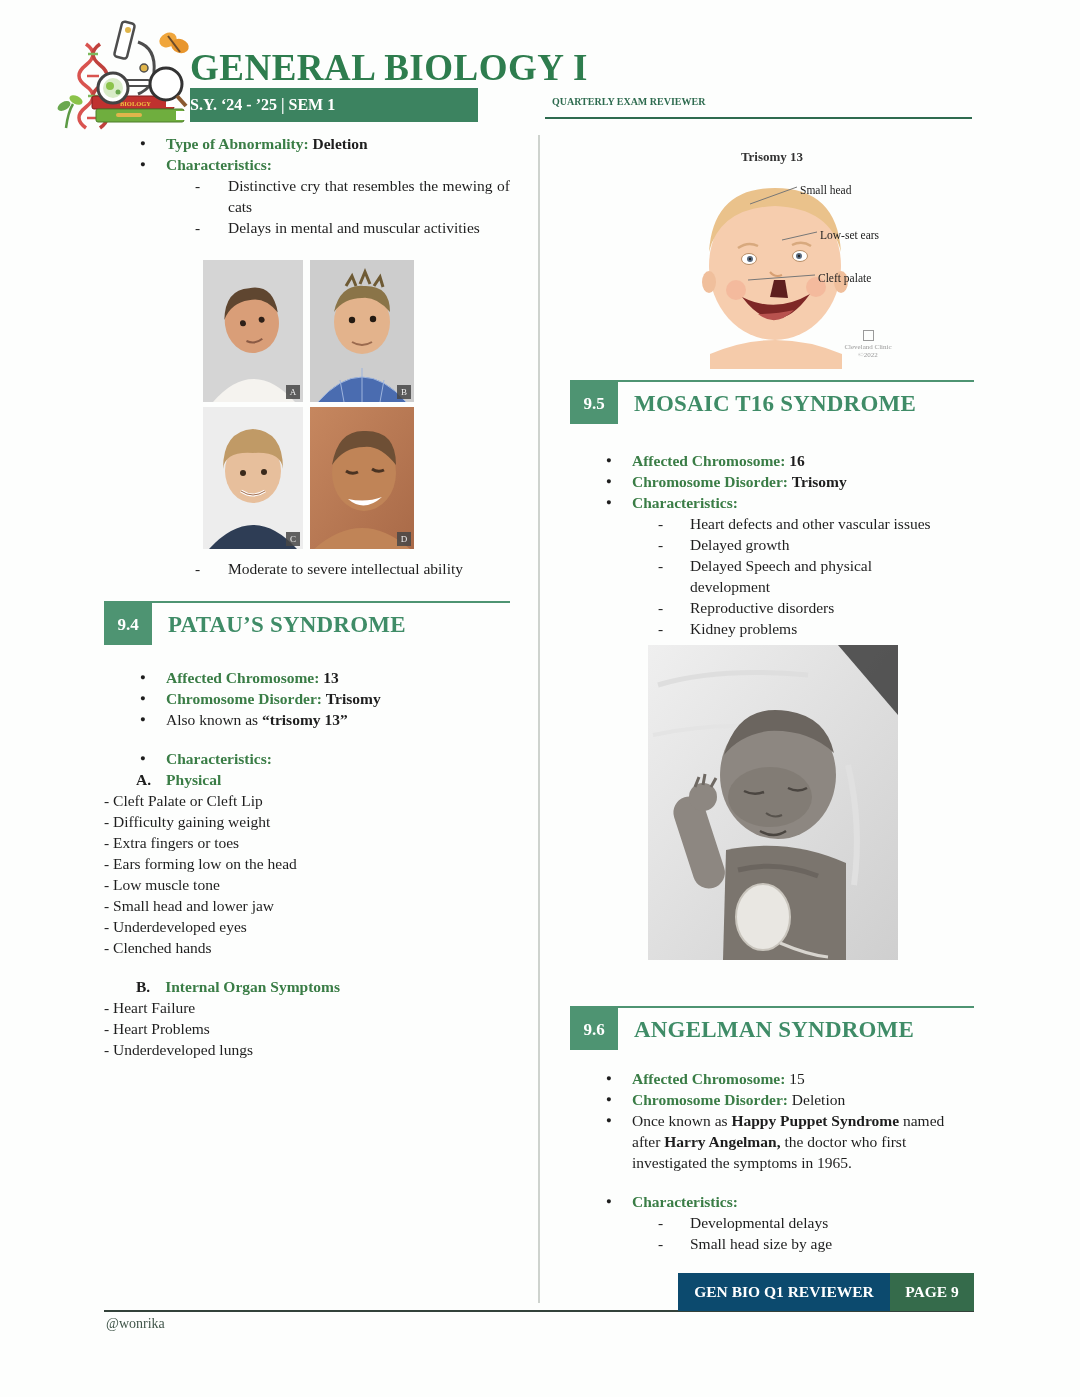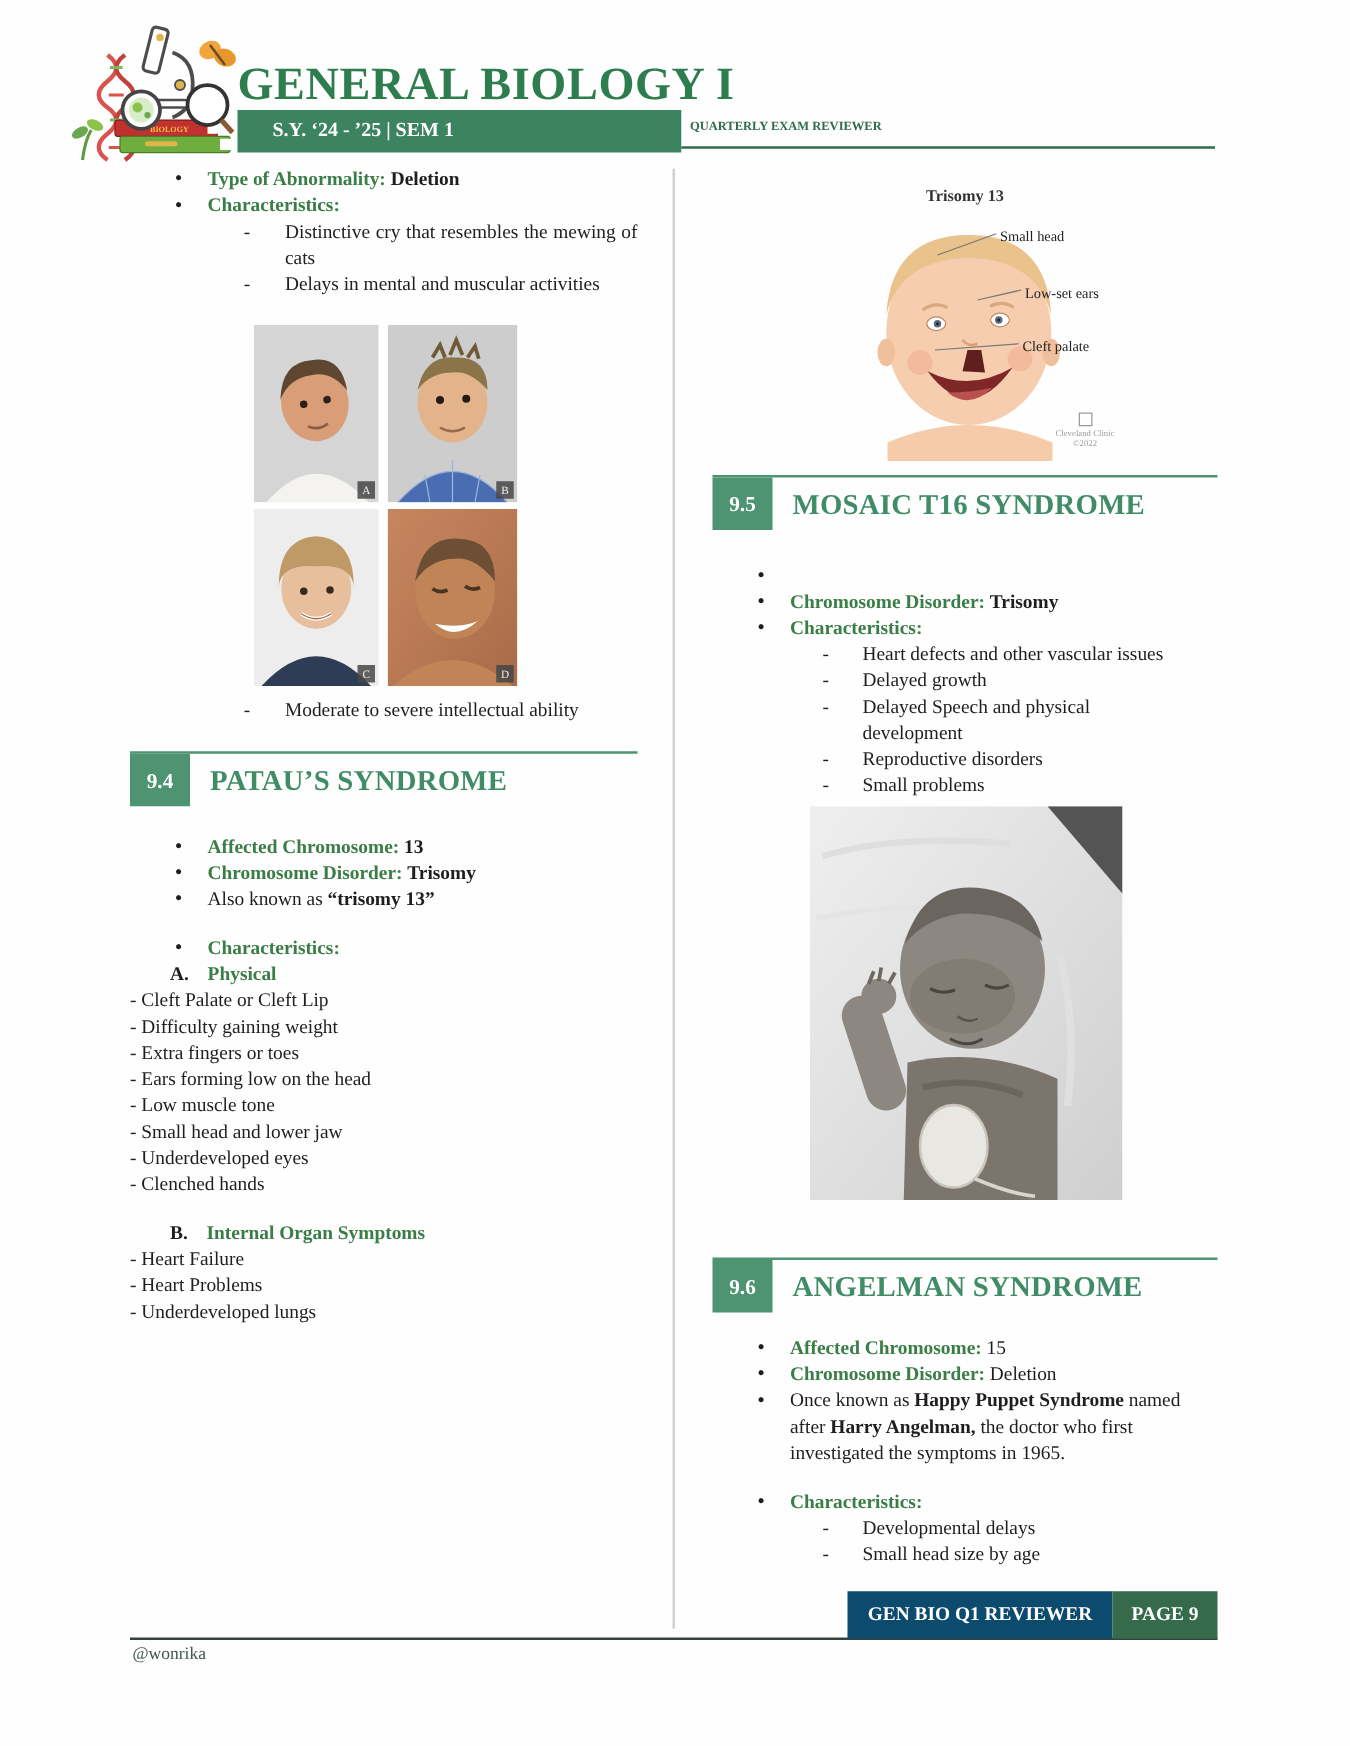--- a/index.html
+++ b/index.html
@@ -3,23 +3,23 @@
 <meta charset="utf-8">
 <style>
   html,body{margin:0;padding:0;background:#ffffff;}
   .page{position:relative;width:1080px;height:1397px;background:#fdfefd;overflow:hidden;
         font-family:Liberation Serif, serif;color:#1e1e1e;}
 
   
   .logo{position:absolute;left:56px;top:8px;width:152px;height:126px;z-index:3;}
   .main-title{position:absolute;left:190px;top:46px;font-size:37px;font-weight:bold;
               color:#2e7d4e;letter-spacing:.5px;z-index:1;}
-  .subbar{position:absolute;left:190px;top:88px;width:355px;height:34px;background:#3c8360;
+  .subbar{position:absolute;left:190px;top:88px;width:288px;height:34px;background:#3c8360;
           color:#fff;font-weight:bold;font-size:16px;display:flex;align-items:center;
-          padding-left:28px;box-sizing:border-box;z-index:2;}
+          padding-left:0;box-sizing:border-box;z-index:2;}
   .quarterly{position:absolute;left:552px;top:96px;font-size:10px;font-weight:bold;color:#2e6b4f;}
   .header-rule{position:absolute;left:545px;top:117px;width:427px;border-top:2.5px solid #2e6b4f;}
 
   .vdiv{position:absolute;left:538px;top:135px;width:1.5px;height:1168px;background:#ced3ce;}
 
   
   .col-left{position:absolute;left:104px;top:133px;width:406px;font-size:15.5px;line-height:21px;}
   .col-right{position:absolute;left:570px;top:140px;width:404px;font-size:15.5px;line-height:21px;}
 
   .brow{display:flex;}
@@ -311,20 +311,22 @@
     </div>
 
     <div class="sechead">
       <div class="secnum">9.5</div>
       <div class="sectitle">MOSAIC T16 SYNDROME</div>
     </div>
 
     <div class="gap26"></div>
     <div class="brow">
       <span class="bdot">●</span>
+      <span class="btext"><span class="glabel">Affected Chromosome:</span>
+        <span class="bval">16</span></span>
     </div>
     <div class="brow">
       <span class="bdot">●</span>
       <span class="btext"><span class="glabel">Chromosome Disorder:</span>
         <span class="bval">Trisomy</span></span>
     </div>
     <div class="brow">
       <span class="bdot">●</span>
       <span class="btext glabel">Characteristics:</span>
     </div>
@@ -339,21 +341,21 @@
     <div class="drow drow2">
       <span class="ddash">-</span>
       <span class="dtext2">Delayed Speech and physical development</span>
     </div>
     <div class="drow drow2">
       <span class="ddash">-</span>
       <span class="dtext2">Reproductive disorders</span>
     </div>
     <div class="drow drow2">
       <span class="ddash">-</span>
-      <span class="dtext2">Small problems</span>
+      <span class="dtext2">Kidney problems</span>
     </div>
 
     <div class="news">
       <svg width="250" height="315" viewBox="0 0 250 315">
         <defs>
           <linearGradient id="gbg" x1="0" y1="0" x2="1" y2="1">
             <stop offset="0" stop-color="#efefef"></stop>
               <stop offset="1" stop-color="#cfcfcf"></stop>
           </linearGradient>
         </defs>

